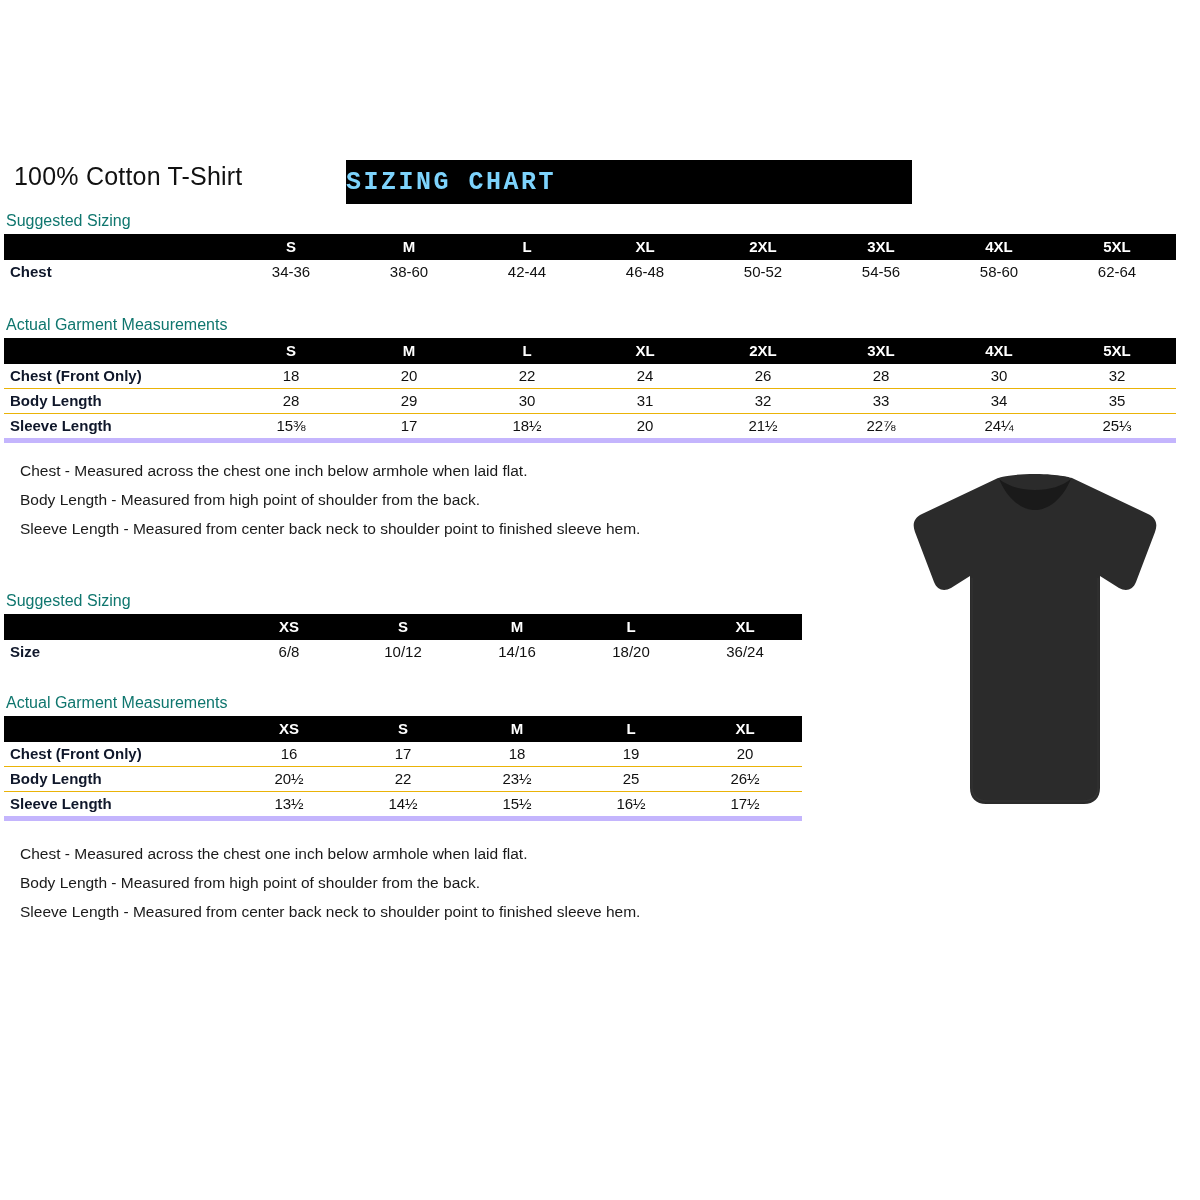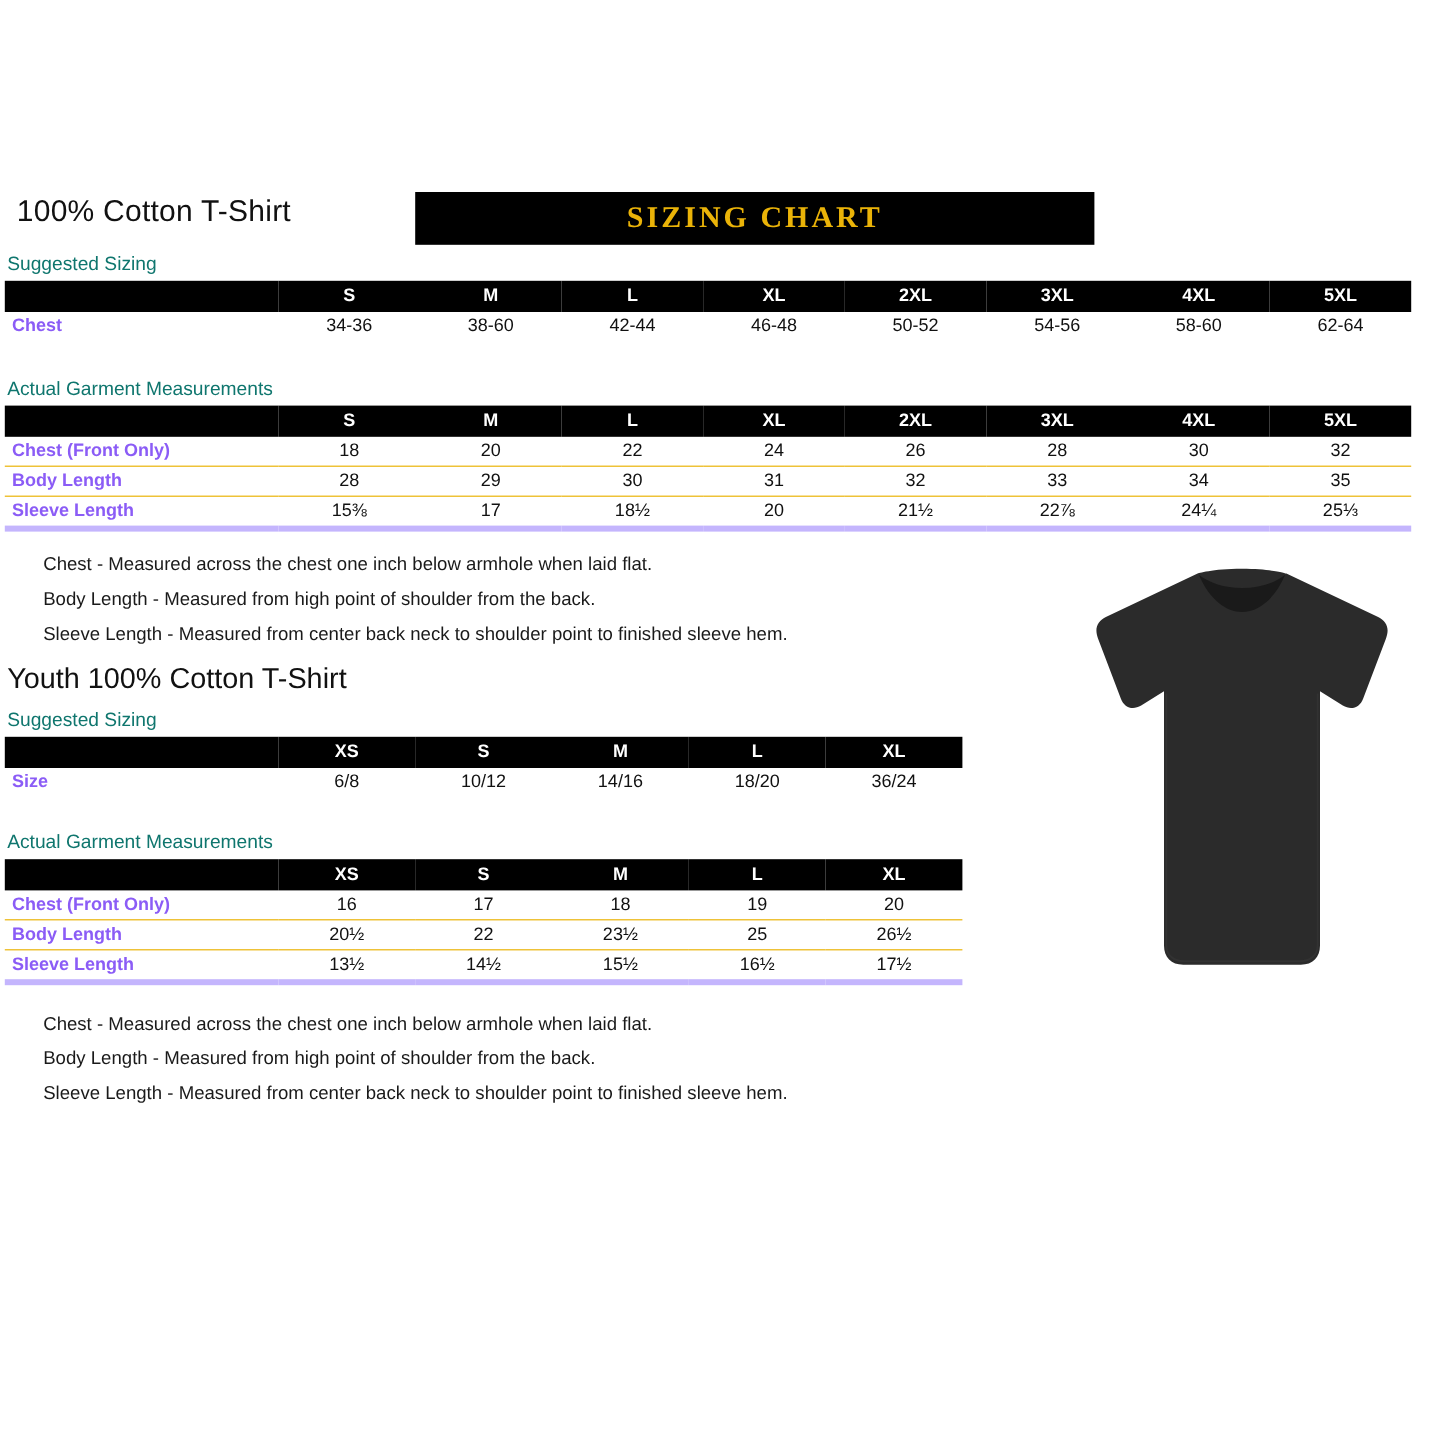--- a/index.html
+++ b/index.html
@@ -44,23 +44,23 @@
     left: 338px;
     top: 0px;
     width: 566px;
     height: 44px;
     background: #000000;
   }
   .sizing-banner span {
     position: absolute;
     left: 0; right: 0;
     top: 8px;
-    text-align: center;
-    color: #eab308;
-    font-family: Liberation Serif, serif;
+    text-align: left;
+    color: #7dd3fc;
+    font-family: Liberation Mono, monospace;
     font-size: 25px;
     font-weight: bold;
     letter-spacing: 2.5px;
   }
 
   .sub-label {
     position: absolute;
     font-size: 16px;
     font-weight: 400;
     color: #0f766e;
@@ -90,21 +90,21 @@
     height: 26px;
     line-height: 26px;
   }
   table.chart tbody td.rowlabel,
   table.chart thead th.rowlabel {
     text-align: left;
     padding-left: 6px;
     font-weight: bold;
   }
   table.chart tbody td.rowlabel {
-    color: #8b5cf6;
+    color: #0f172a;
   }
   table.chart.striped tbody tr {
     border-bottom: 1px solid #eab308;
   }
   table.chart.striped tbody tr:last-child {
     border-bottom: 5px solid #c4b5fd;
   }
 
   
   .adult col.c0 { width: 228px; }
@@ -113,21 +113,20 @@
   
   .youth col.c0 { width: 228px; }
   .youth col.cx { width: 114px; }
 
   
   .note {
     position: absolute;
     font-size: 15.5px;
     color: #1a1a1a;
     white-space: nowrap;
-    margin-left: 16px;
   }
 
   
   .youth-title {
     position: absolute;
     left: 6px;
     font-size: 24px;
     font-weight: 400;
     white-space: nowrap;
   }
@@ -256,21 +255,20 @@
         <td>24¼</td>
         <td>25⅓</td>
       </tr>
     </tbody>
   </table>
 
   <div class="note" style="left:20px; top:462px;">Chest - Measured across the chest one inch below armhole when laid flat.</div>
   <div class="note" style="left:20px; top:491px;">Body Length - Measured from high point of shoulder from the back.</div>
   <div class="note" style="left:20px; top:520px;">Sleeve Length - Measured from center back neck to shoulder point to finished sleeve hem.</div>
 
-  <div class="youth-title" style="top:552px;">Youth 100% Cotton T-Shirt</div>
 
   <div class="sub-label" style="left:6px; top:592px;">Suggested Sizing</div>
 
   <table class="chart youth" style="left:4px; top:614px; width:798px;">
     <colgroup>
       <col class="c0">
         <col class="cx">
         <col class="cx">
         <col class="cx">
         <col class="cx">

